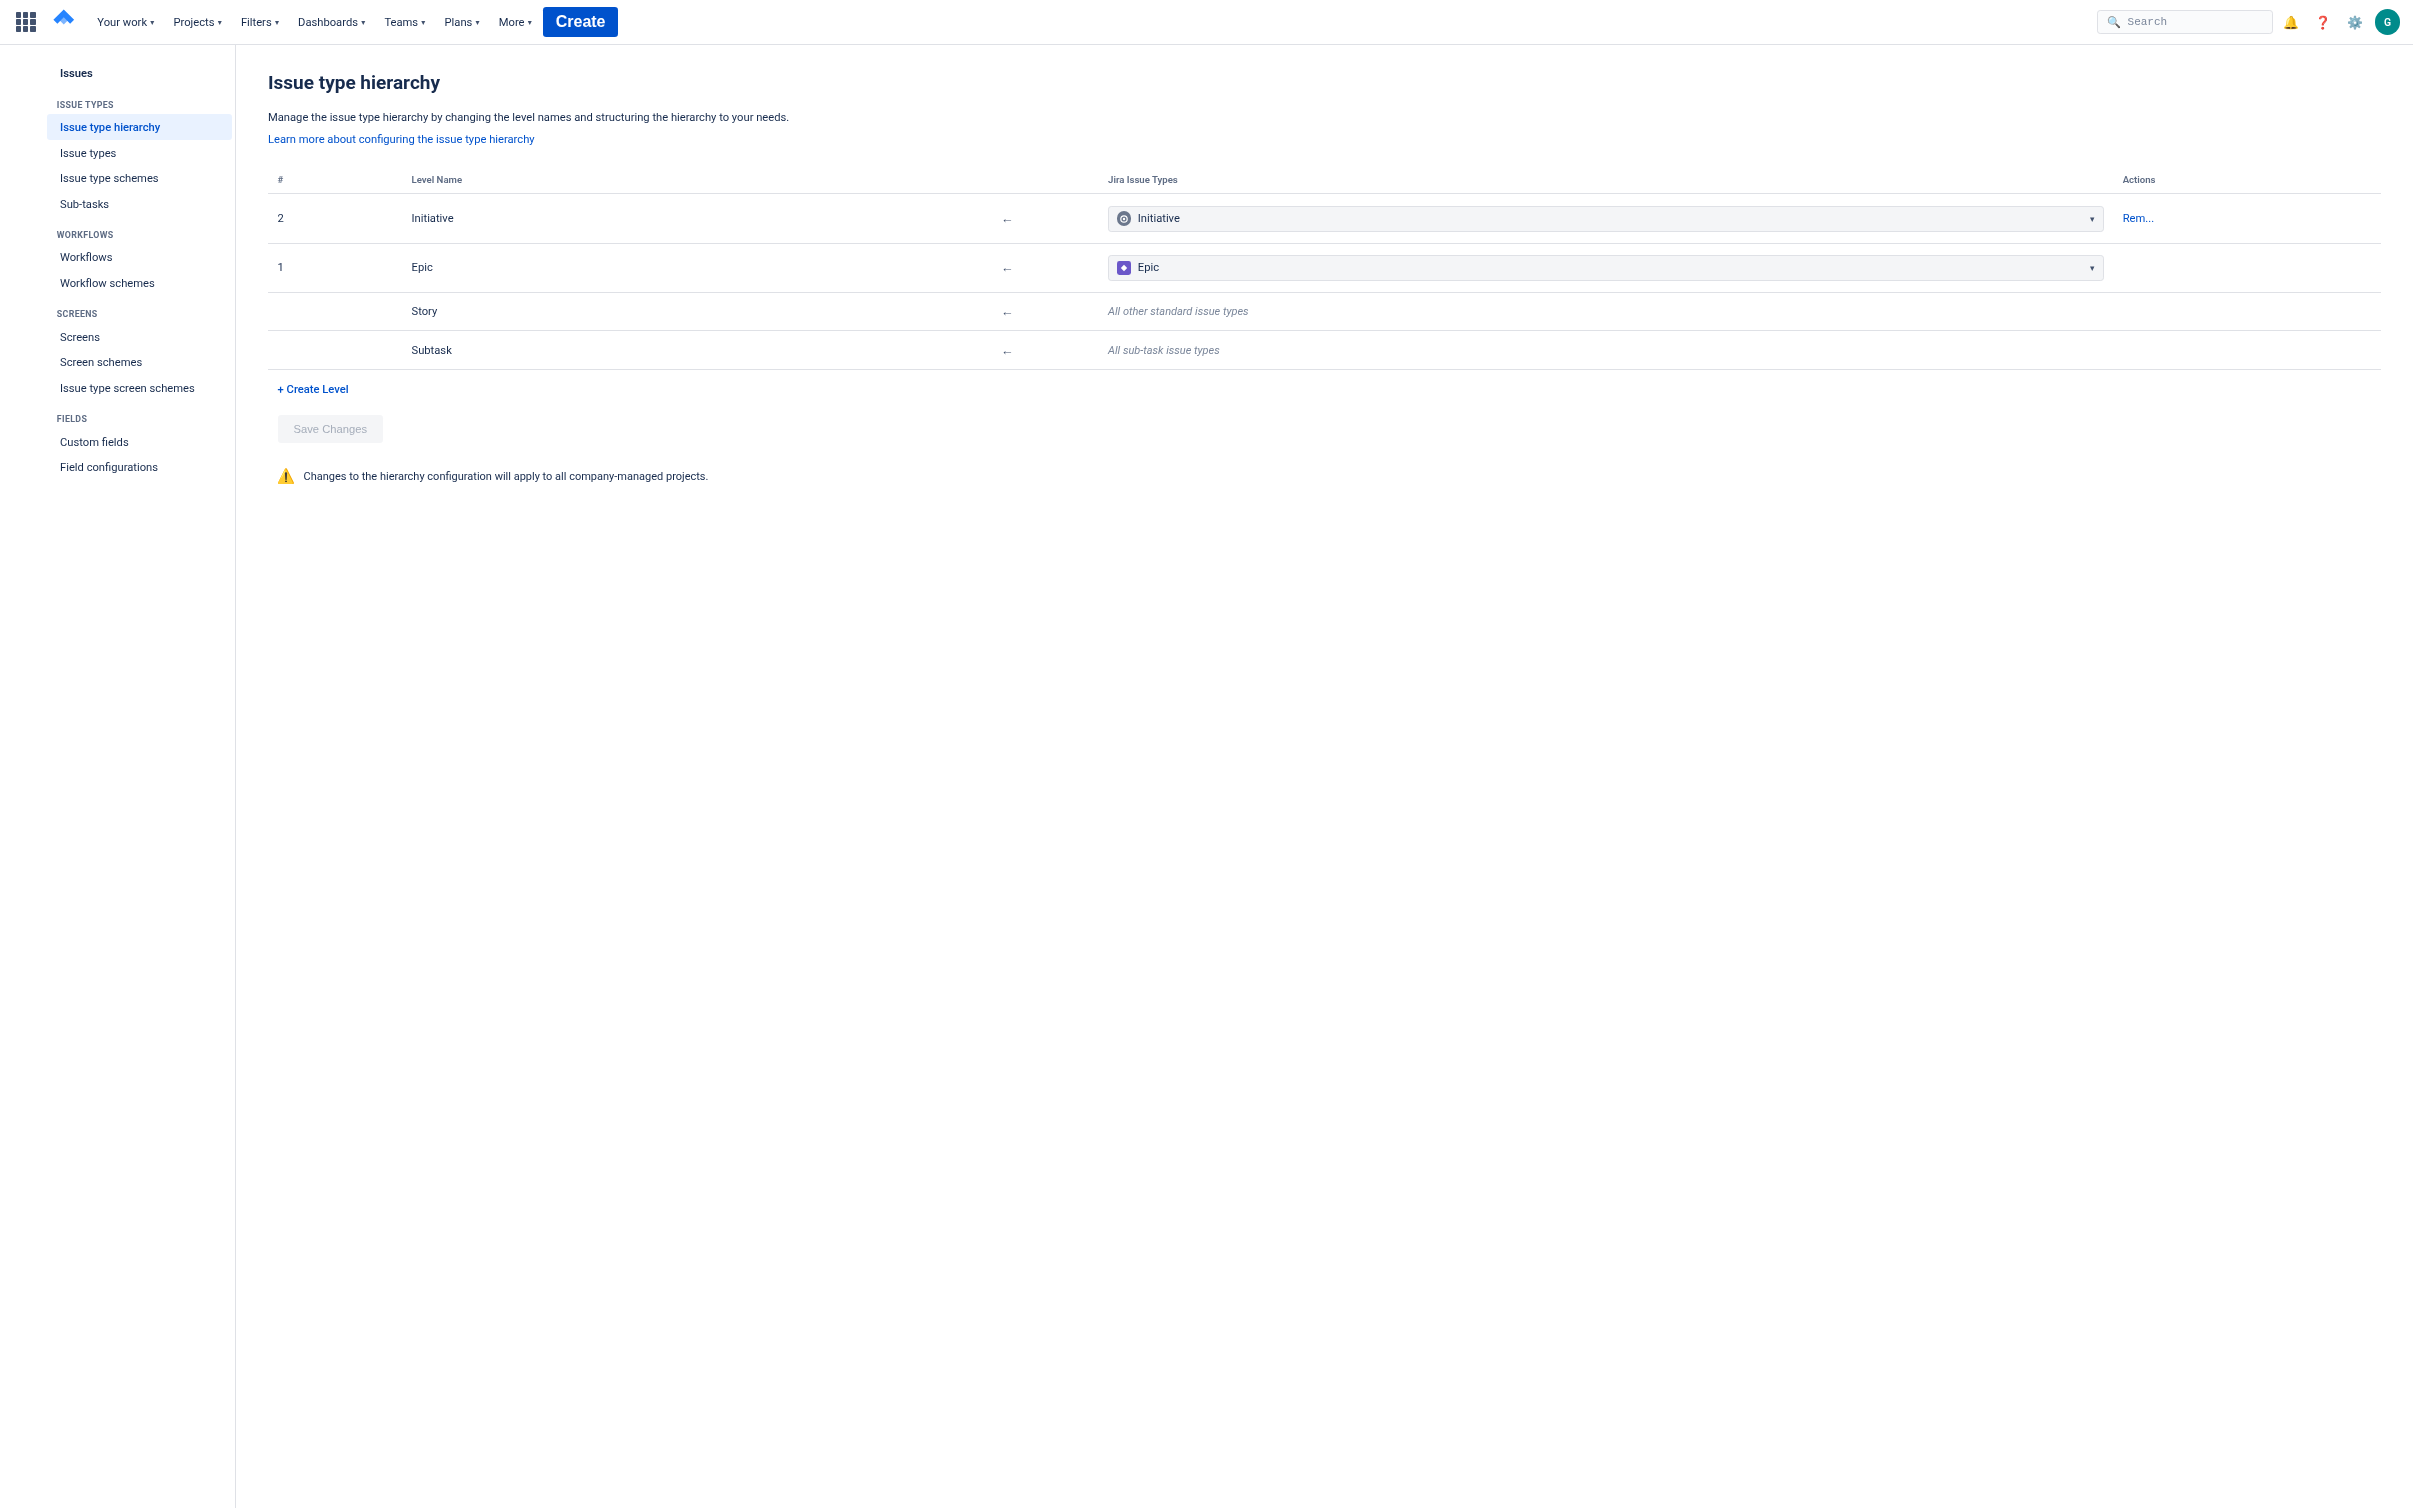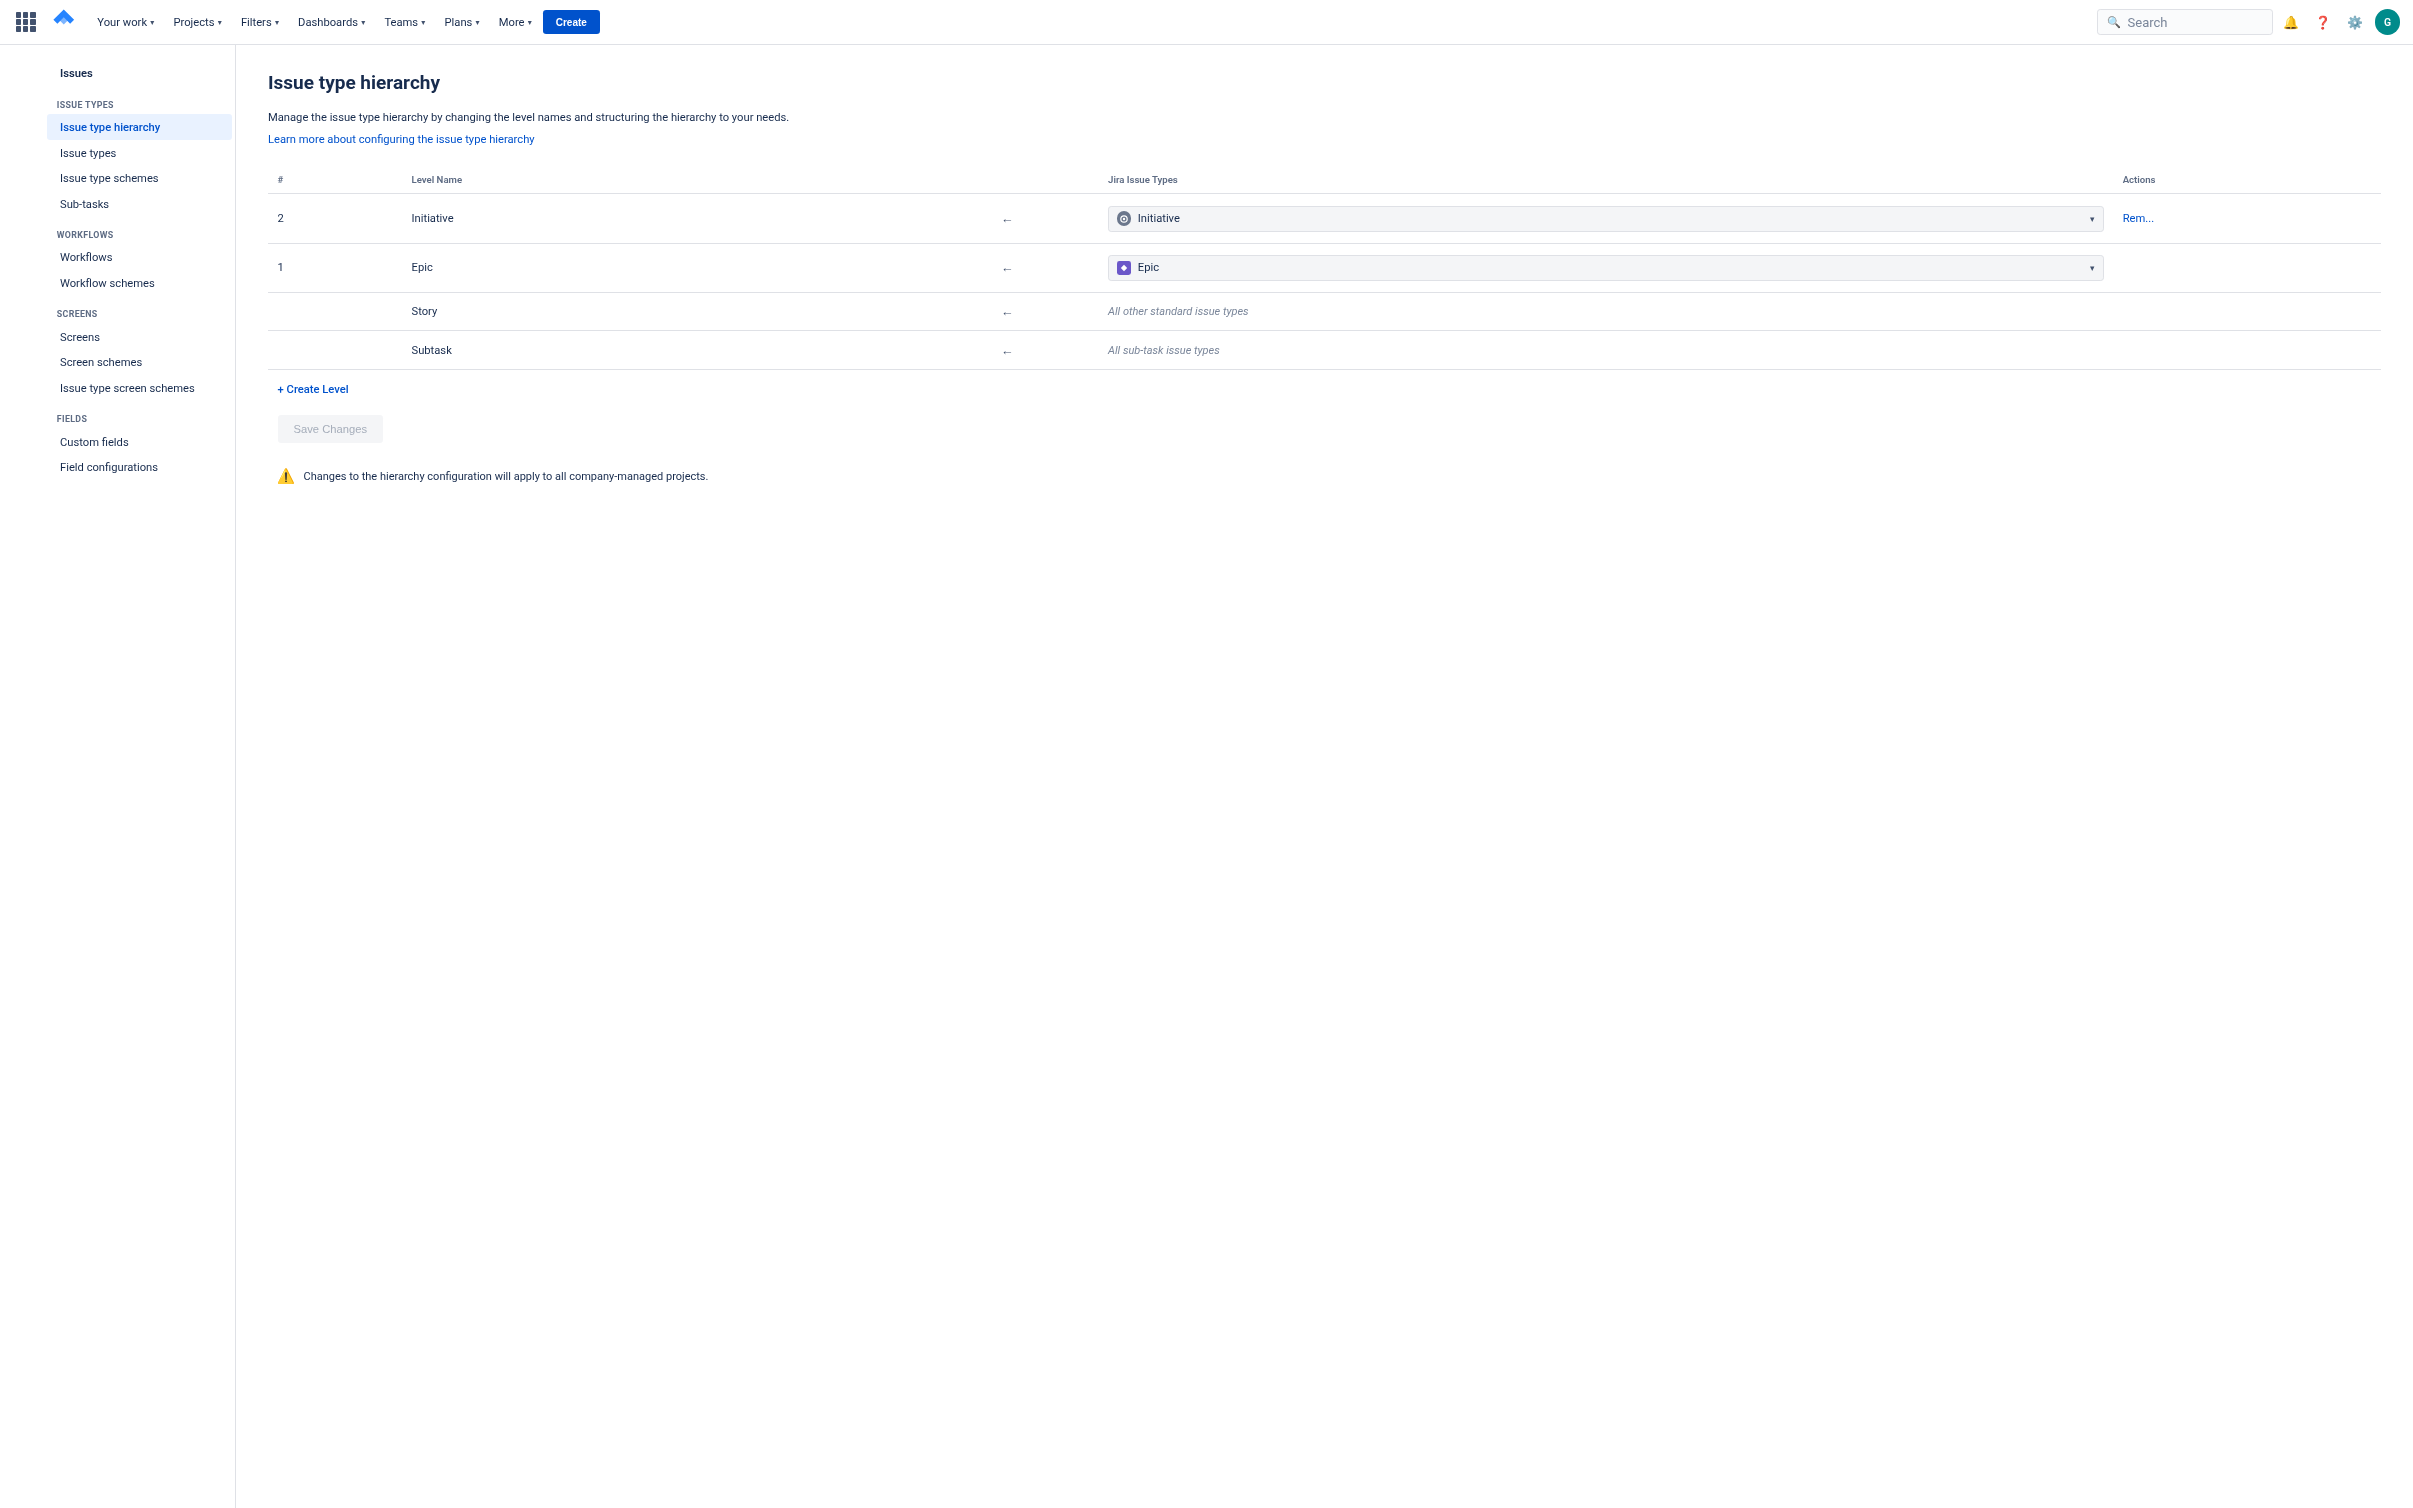--- a/index.html
+++ b/index.html
@@ -18,30 +18,30 @@
     .topnav-logo svg { width: 25.5px; height: 25.5px; }
     .nav-items { display: flex; align-items: center; gap: 3.2px; flex: 1; }
     .nav-item {
       display: flex; align-items: center; gap: 3.2px; padding: 4.8px 8px;
       border-radius: 3.2px; cursor: pointer; font-size: 11.2px; color: #172b4d;
       font-weight: 400; white-space: nowrap; text-align: right;
     }
     .nav-chevron { font-size: 8px; color: #42526e; }
     .nav-create {
       background: #0052cc; color: #fff; border: none; border-radius: 3.2px;
-      padding: 6.4px 12.8px; font-size: 10px; font-weight: 600; cursor: pointer; white-space: nowrap;
+      padding: 6.4px 12.8px; font-size: 16px; font-weight: 600; cursor: pointer; white-space: nowrap;
     }
     .nav-right { display: flex; align-items: center; gap: 6.4px; margin-left: auto; }
     .search-box {
       display: flex; align-items: center; gap: 6.4px;
       border: 1.6px solid #dfe1e6; border-radius: 3.2px; padding: 4.8px 9.6px;
       width: 176px; background: #fafbfc; cursor: text;
     }
     .search-icon { color: #7a869a; font-size: 11.2px; }
-    .search-placeholder { color: #7a869a; font-size: 13px; }
+    .search-placeholder { color: #7a869a; font-size: 11px; font-family: Liberation Mono, monospace; }
     .icon-btn {
       width: 25.5px; height: 25.5px; border-radius: 50%; display: flex;
       align-items: center; justify-content: center; cursor: pointer;
       border: none; background: transparent; font-size: 12.8px; color: #42526e;
     }
     .avatar-btn {
       width: 25.5px; height: 25.5px; border-radius: 50%; background: #008b8b;
       display: flex; align-items: center; justify-content: center;
       color: #fff; font-size: 10.4px; font-weight: 600; cursor: pointer;
     }

